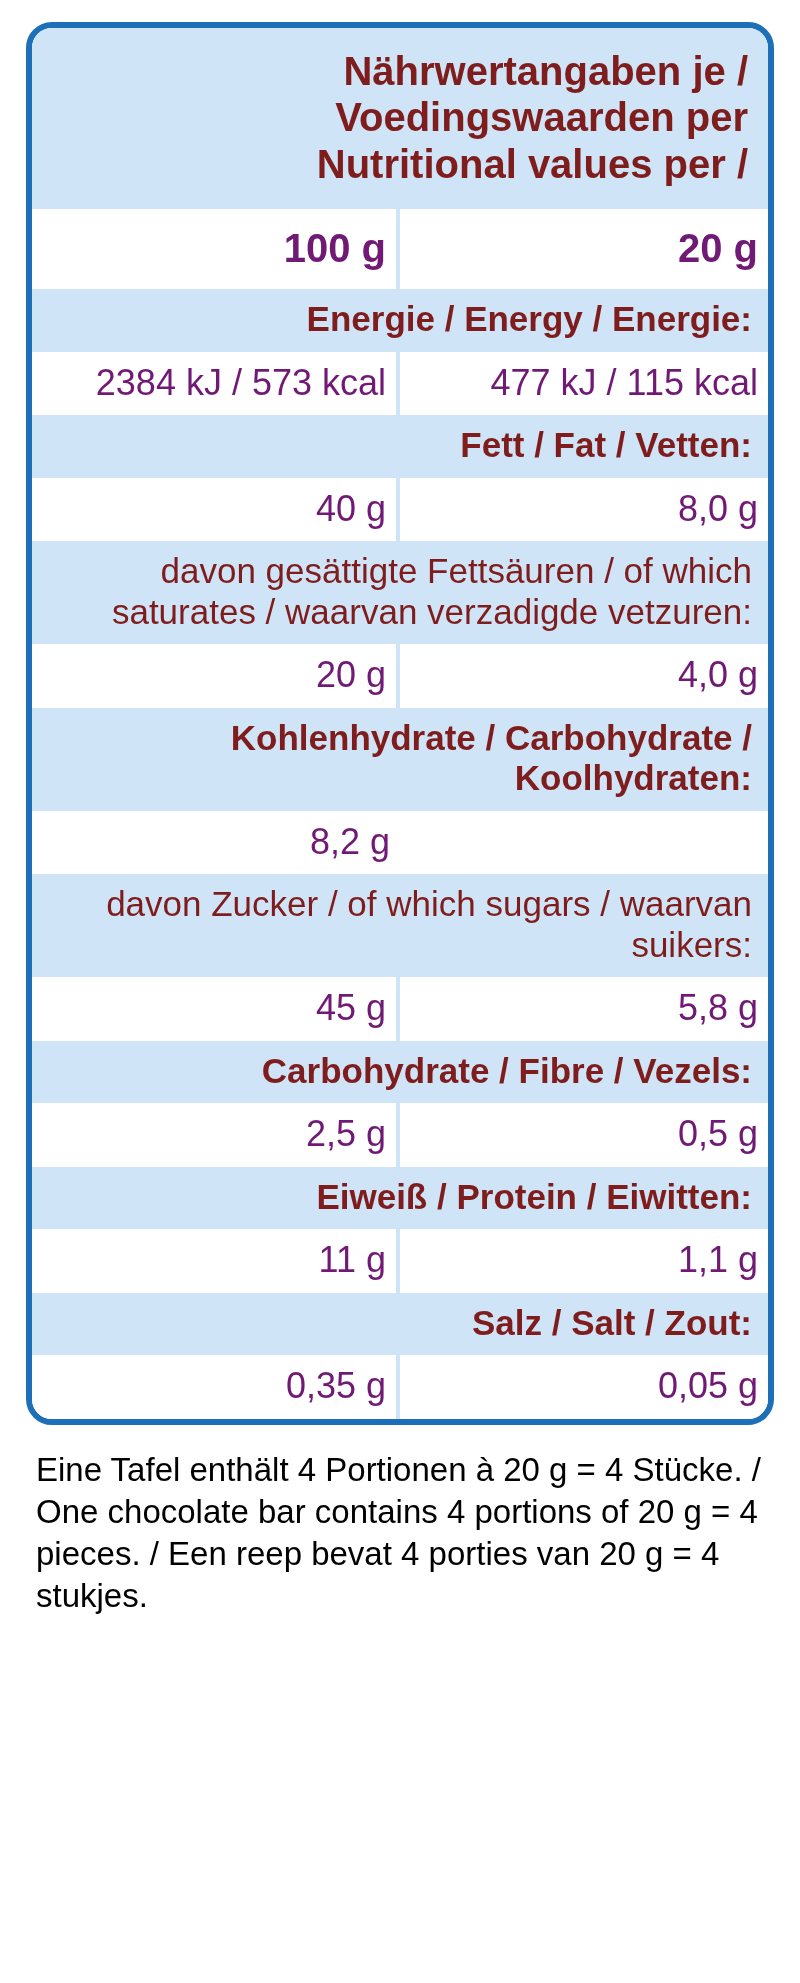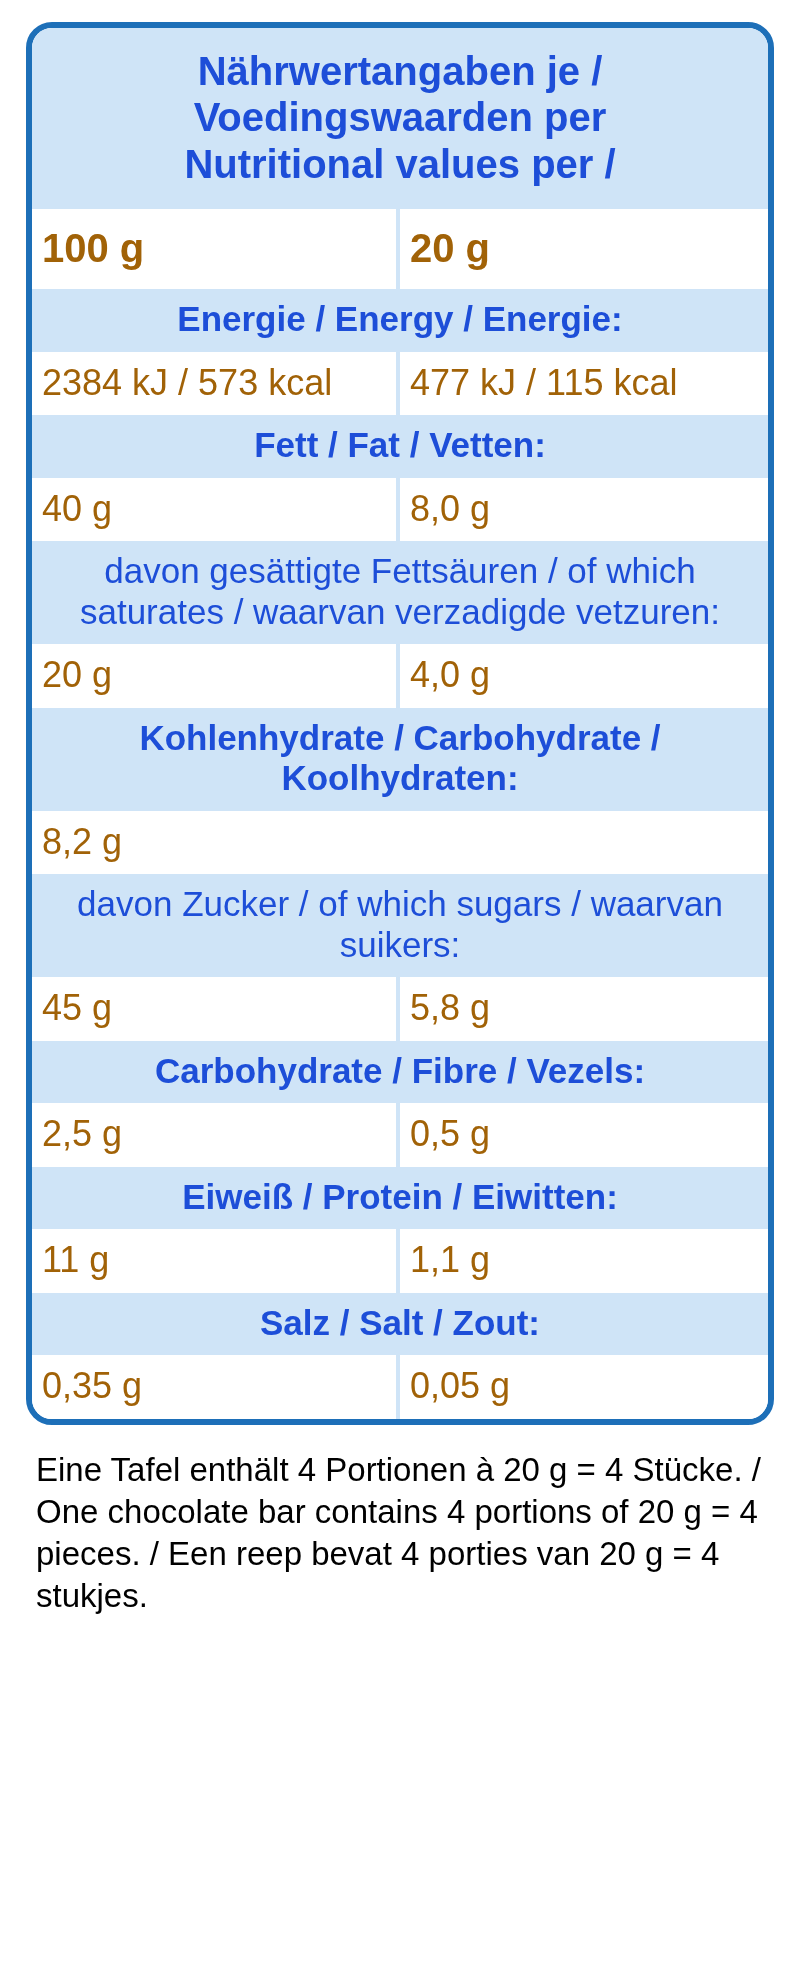--- a/index.html
+++ b/index.html
@@ -32,45 +32,45 @@
 
   .row {
     display: flex;
     width: 100%;
   }
   .band-blue { background: #cfe4f7; }
   .band-white { background: #ffffff; }
 
   .full-cell {
     flex: 1 1 100%;
-    text-align: center;
+    text-align: right;
     padding: 10px 16px 12px 16px;
     font-size: 35px;
     line-height: 1.16;
     font-weight: bold;
-    color: #1d4ed8;
+    color: #7f1d1d;
   }
   .full-cell.title {
     font-size: 40px;
     line-height: 1.16;
     padding: 20px 20px 22px 20px;
     font-weight: bold;
   }
   .full-cell.label-regular {
     font-weight: normal;
   }
 
   .half-cell {
     flex: 0 0 50%;
     box-sizing: border-box;
-    text-align: left;
+    text-align: right;
     padding: 10px 10px 12px 10px;
     font-size: 36px;
     line-height: 1.15;
-    color: #a16207;
+    color: #701a75;
     font-weight: normal;
   }
   .half-cell.head {
     font-weight: bold;
     font-size: 40px;
     padding: 16px 10px 18px 10px;
   }
   .divider-right {
     border-right: 4px solid #cfe4f7;
   }

